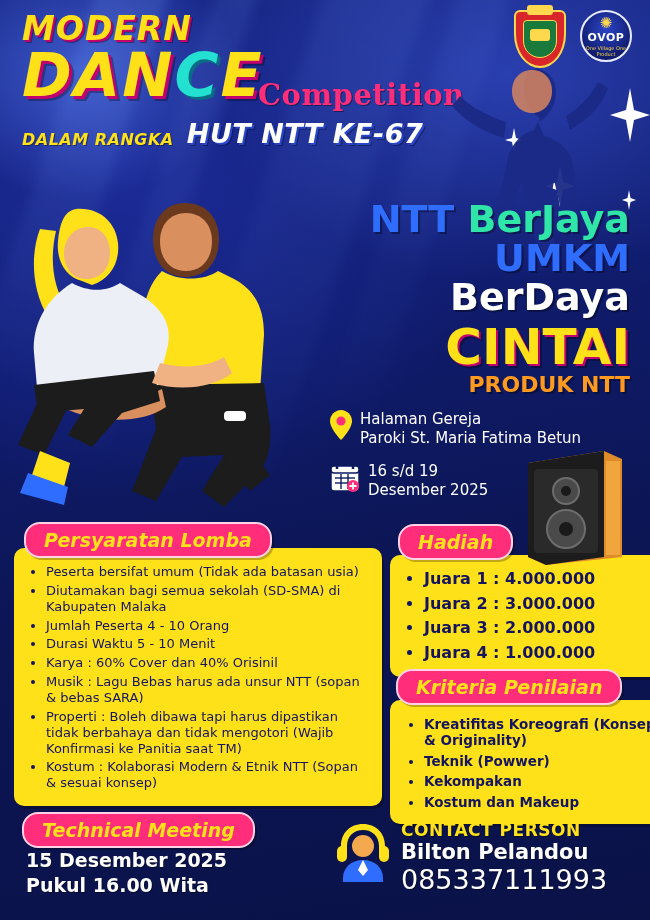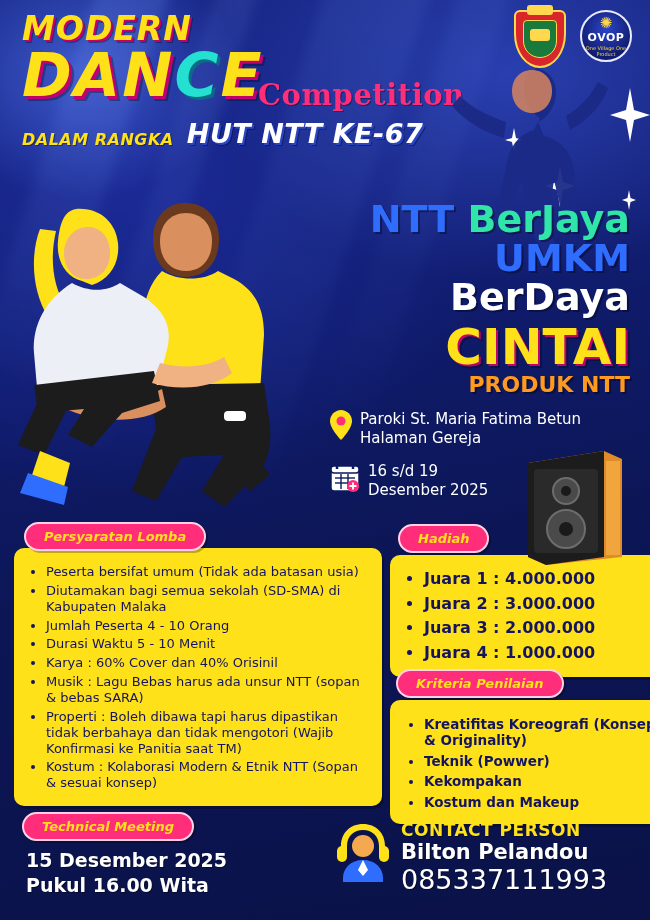--- a/index.html
+++ b/index.html
@@ -156,21 +156,21 @@
   .speaker { position:absolute; right: 22px; top: 445px; width: 110px; height: 120px; z-index:5;}
 
   
   .ribbon {
     display:inline-block;
     background:#ff2d7a;
     color:#ffe11a;
     font-weight:bold; font-style:italic;
     border-radius: 16px;
     padding: 5px 18px;
-    font-size: 13px;
+    font-size: 19px;
     box-shadow: 2px 2px 0 rgba(0,0,0,.25);
     border: 2px solid #ffd3e5;
   }
   .card {
     background:#ffe11a;
     border-radius: 10px;
     color:#10105a;
     box-shadow: 2px 3px 0 rgba(0,0,0,.25);
   }
   .card ul { list-style: disc; padding-left: 20px; }
@@ -319,22 +319,22 @@
     <div class="produk">PRODUK NTT</div>
 
     <div class="infoline">
       <div class="pin">
         <svg width="22" height="30" viewBox="0 0 22 30">
             <path d="M11 0 C5 0 0 5 0 11 c0 8 11 19 11 19 s11 -11 11 -19 c0 -6 -5 -11 -11 -11 z" fill="#ffe11a"></path>
             <circle cx="11" cy="11" r="4.5" fill="#ff2d7a"></circle>
           </svg>
       </div>
       <div class="info-txt">
+        <div>Halaman Gereja</div>
         <div>Paroki St. Maria Fatima Betun</div>
-        <div>Halaman Gereja</div>
       </div>
     </div>
 
     <div class="infoline">
       <div class="cal">
         <svg width="30" height="30" viewBox="0 0 30 30">
           <rect x="1" y="4" width="28" height="25" rx="3" fill="#ffffff" stroke="#0a1a5e" stroke-width="1.5"></rect>
           <rect x="1" y="4" width="28" height="7" rx="3" fill="#ffffff" stroke="#0a1a5e" stroke-width="1.5"></rect>
           <line x1="7" y1="1" x2="7" y2="7" stroke="#0a1a5e" stroke-width="2.5"></line>
           <line x1="23" y1="1" x2="23" y2="7" stroke="#0a1a5e" stroke-width="2.5"></line>

